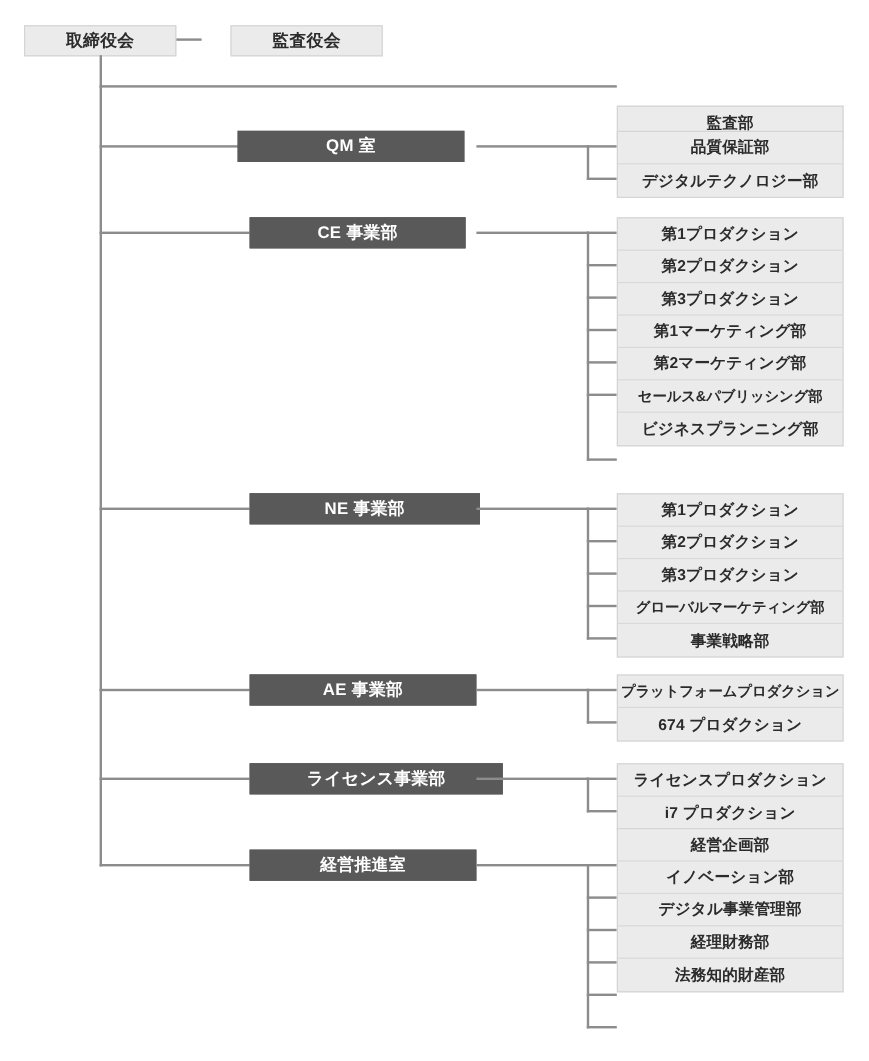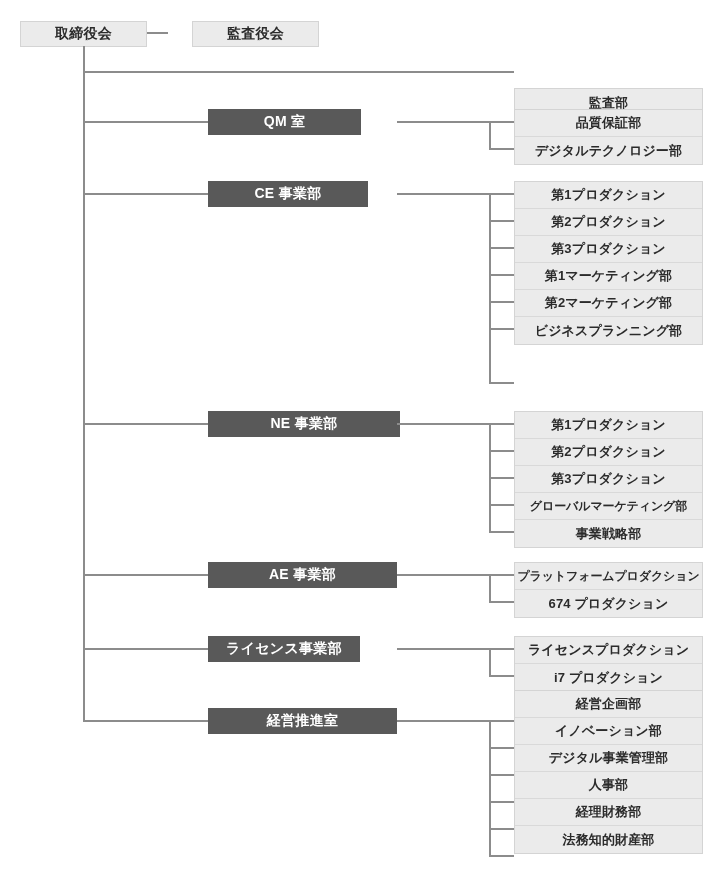--- a/index.html
+++ b/index.html
@@ -81,52 +81,53 @@
   <div class="ln vline" style="left:83px; top:46px; height:676px;"></div>
 
   <div class="ln hline" style="left:83px; top:71px; width:431px;"></div>
 
   <div class="dept-group" style="top:60px;margin-top:28px;">
     <div class="dept-row">監査部</div>
   </div>
 
   <div class="ln hline" style="left:83px; top:121px; width:125px;"></div>
 
-  <div class="box box-div" style="left:208px; top:109px; width:153px;">QM 室</div>
+  <div class="box box-div" style="left:198px; top:109px; width:189px;">QM 室</div>
 
   <div class="ln hline" style="left:397px; top:121px; width:93px;"></div>
   <div class="ln vline" style="left:489px; top:121px; height:29px;"></div>
   <div class="ln hline" style="left:489px; top:121px; width:25px;"></div>
   <div class="ln hline" style="left:489px; top:148px; width:25px;"></div>
 
   <div class="dept-group" style="top:109px;">
     <div class="dept-row">品質保証部</div>
     <div class="dept-row">デジタルテクノロジー部</div>
   </div>
 
   <div class="ln hline" style="left:83px; top:193px; width:125px;"></div>
 
-  <div class="box box-div" style="left:208px; top:181px; width:160px;">CE 事業部</div>
+  <div class="box box-div" style="left:208px; top:181px; width:180px;">CE 事業部</div>
 
   <div class="ln hline" style="left:397px; top:193px; width:93px;"></div>
   <div class="ln vline" style="left:489px; top:193px; height:191px;"></div>
   <div class="ln hline" style="left:489px; top:193px; width:25px;"></div>
   <div class="ln hline" style="left:489px; top:220px; width:25px;"></div>
   <div class="ln hline" style="left:489px; top:247px; width:25px;"></div>
   <div class="ln hline" style="left:489px; top:274px; width:25px;"></div>
   <div class="ln hline" style="left:489px; top:301px; width:25px;"></div>
   <div class="ln hline" style="left:489px; top:328px; width:25px;"></div>
   <div class="ln hline" style="left:489px; top:382px; width:25px;"></div>
 
   <div class="dept-group" style="top:181px;">
     <div class="dept-row">第1プロダクション</div>
     <div class="dept-row">第2プロダクション</div>
     <div class="dept-row">第3プロダクション</div>
     <div class="dept-row">第1マーケティング部</div>
     <div class="dept-row">第2マーケティング部</div>
+    <div class="dept-row small">セールス&amp;パブリッシング部</div>
     <div class="dept-row">ビジネスプランニング部</div>
   </div>
 
   <div class="ln hline" style="left:83px; top:423px; width:125px;"></div>
 
   <div class="box box-div" style="left:208px; top:411px; width:192px;">NE 事業部</div>
 
   <div class="ln hline" style="left:397px; top:423px; width:93px;"></div>
   <div class="ln vline" style="left:489px; top:423px; height:110px;"></div>
   <div class="ln hline" style="left:489px; top:423px; width:25px;"></div>
@@ -152,21 +153,21 @@
   <div class="ln hline" style="left:489px; top:574px; width:25px;"></div>
   <div class="ln hline" style="left:489px; top:601px; width:25px;"></div>
 
   <div class="dept-group" style="top:562px;">
     <div class="dept-row small">プラットフォームプロダクション</div>
     <div class="dept-row">674 プロダクション</div>
   </div>
 
   <div class="ln hline" style="left:83px; top:648px; width:125px;"></div>
 
-  <div class="box box-div" style="left:208px; top:636px; width:152px;">ライセンス事業部</div>
+  <div class="box box-div" style="left:208px; top:636px; width:211px;">ライセンス事業部</div>
 
   <div class="ln hline" style="left:397px; top:648px; width:93px;"></div>
   <div class="ln vline" style="left:489px; top:648px; height:29px;"></div>
   <div class="ln hline" style="left:489px; top:648px; width:25px;"></div>
   <div class="ln hline" style="left:489px; top:675px; width:25px;"></div>
 
   <div class="dept-group" style="top:636px;">
     <div class="dept-row">ライセンスプロダクション</div>
     <div class="dept-row">i7 プロダクション</div>
   </div>
@@ -181,18 +182,17 @@
   <div class="ln hline" style="left:489px; top:747px; width:25px;"></div>
   <div class="ln hline" style="left:489px; top:774px; width:25px;"></div>
   <div class="ln hline" style="left:489px; top:801px; width:25px;"></div>
   <div class="ln hline" style="left:489px; top:828px; width:25px;"></div>
   <div class="ln hline" style="left:489px; top:855px; width:25px;"></div>
 
   <div class="dept-group" style="top:690px;">
     <div class="dept-row">経営企画部</div>
     <div class="dept-row">イノベーション部</div>
     <div class="dept-row">デジタル事業管理部</div>
-    <div class="dept-row">人事部</div>
     <div class="dept-row">経理財務部</div>
     <div class="dept-row">法務知的財産部</div>
   </div>
 
 </div>
 
 </body></html>

